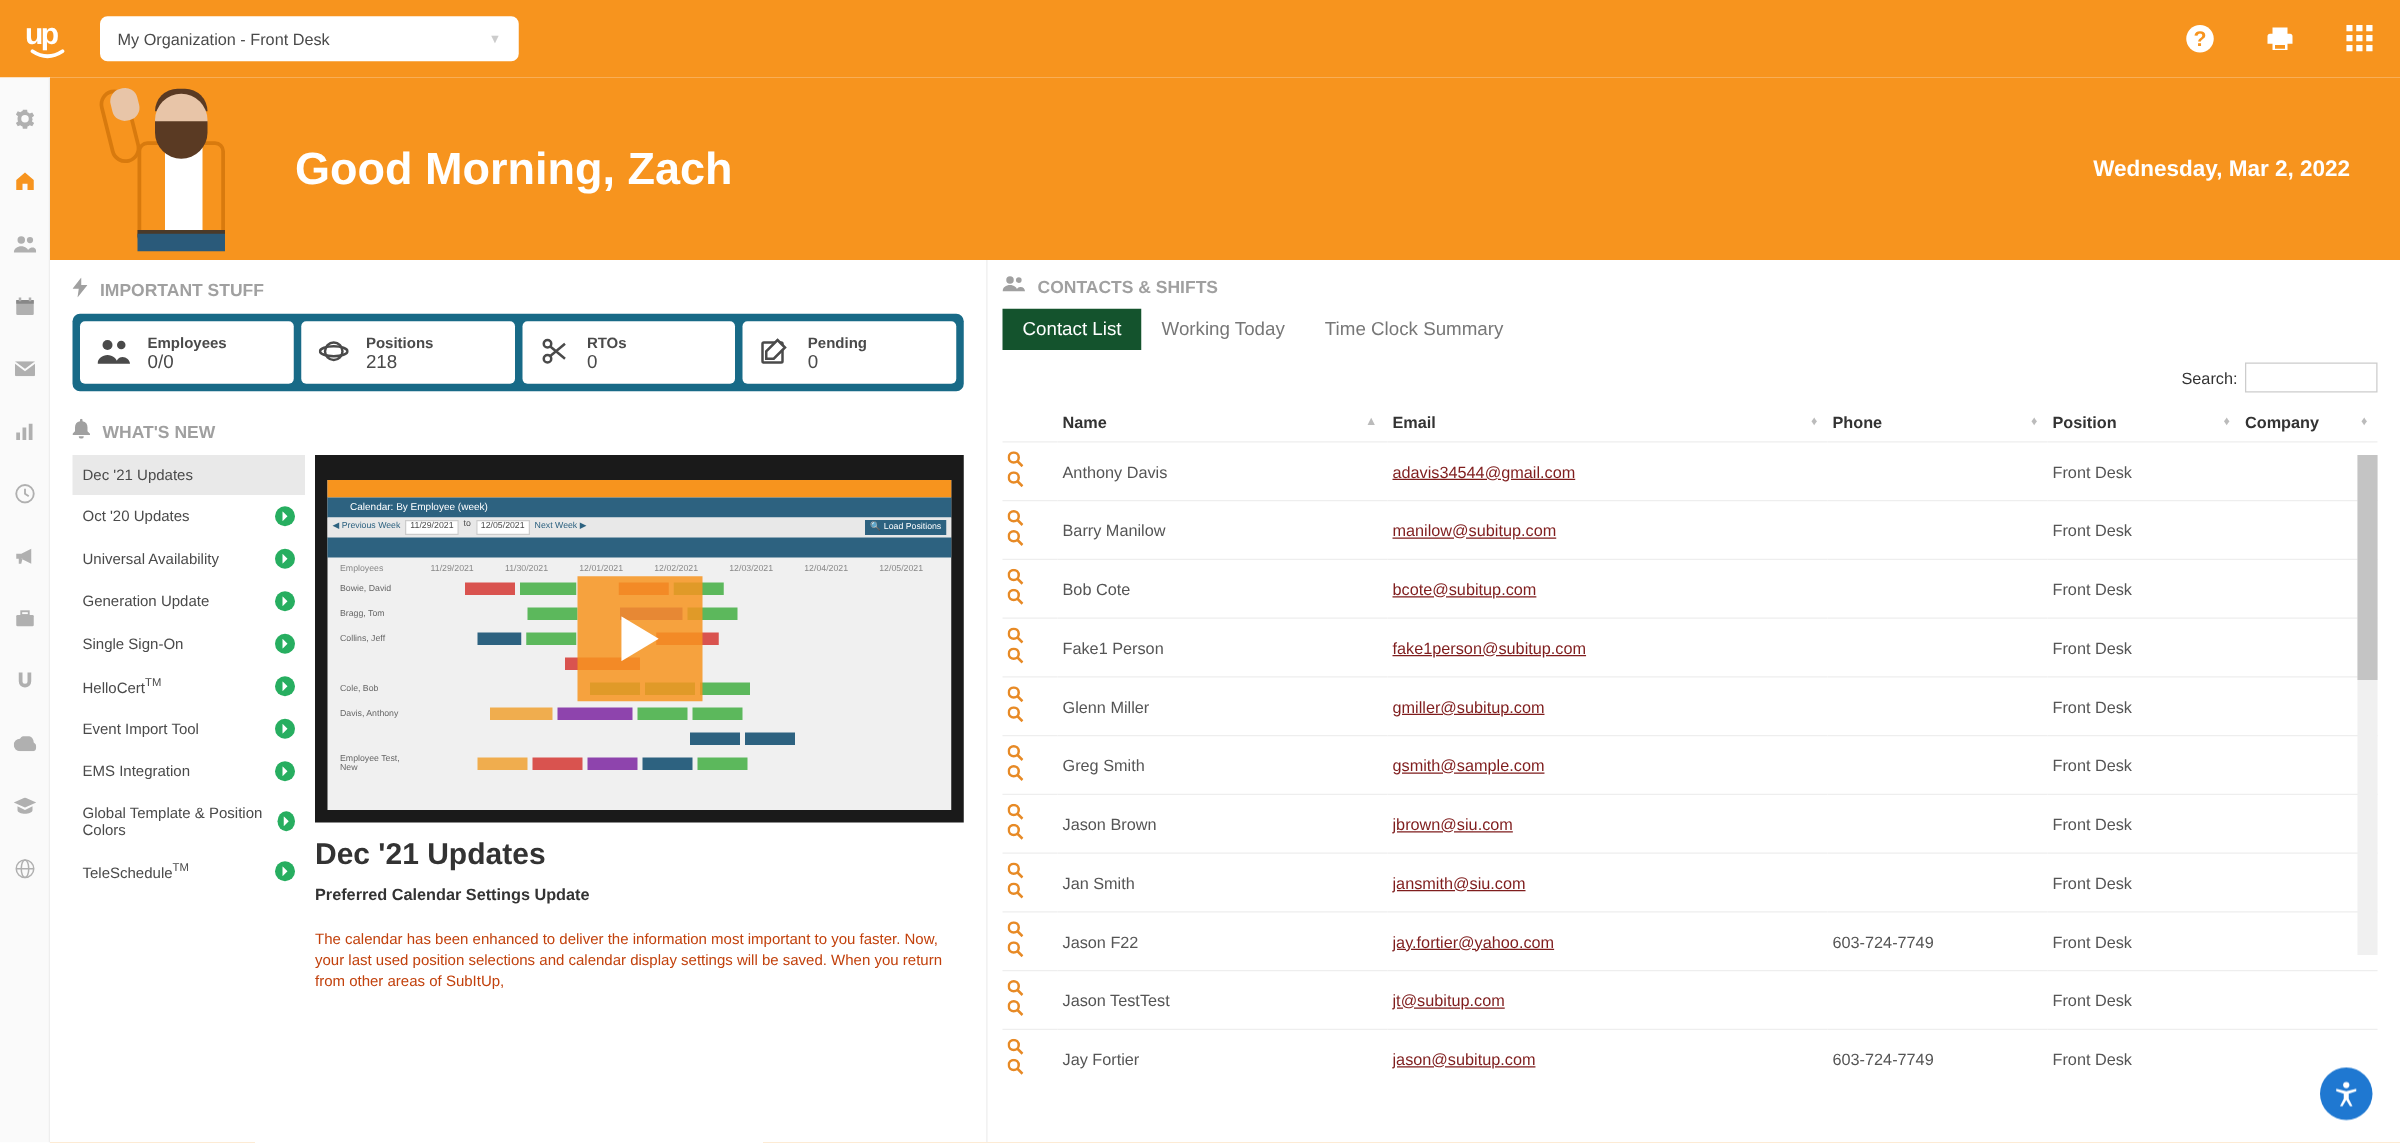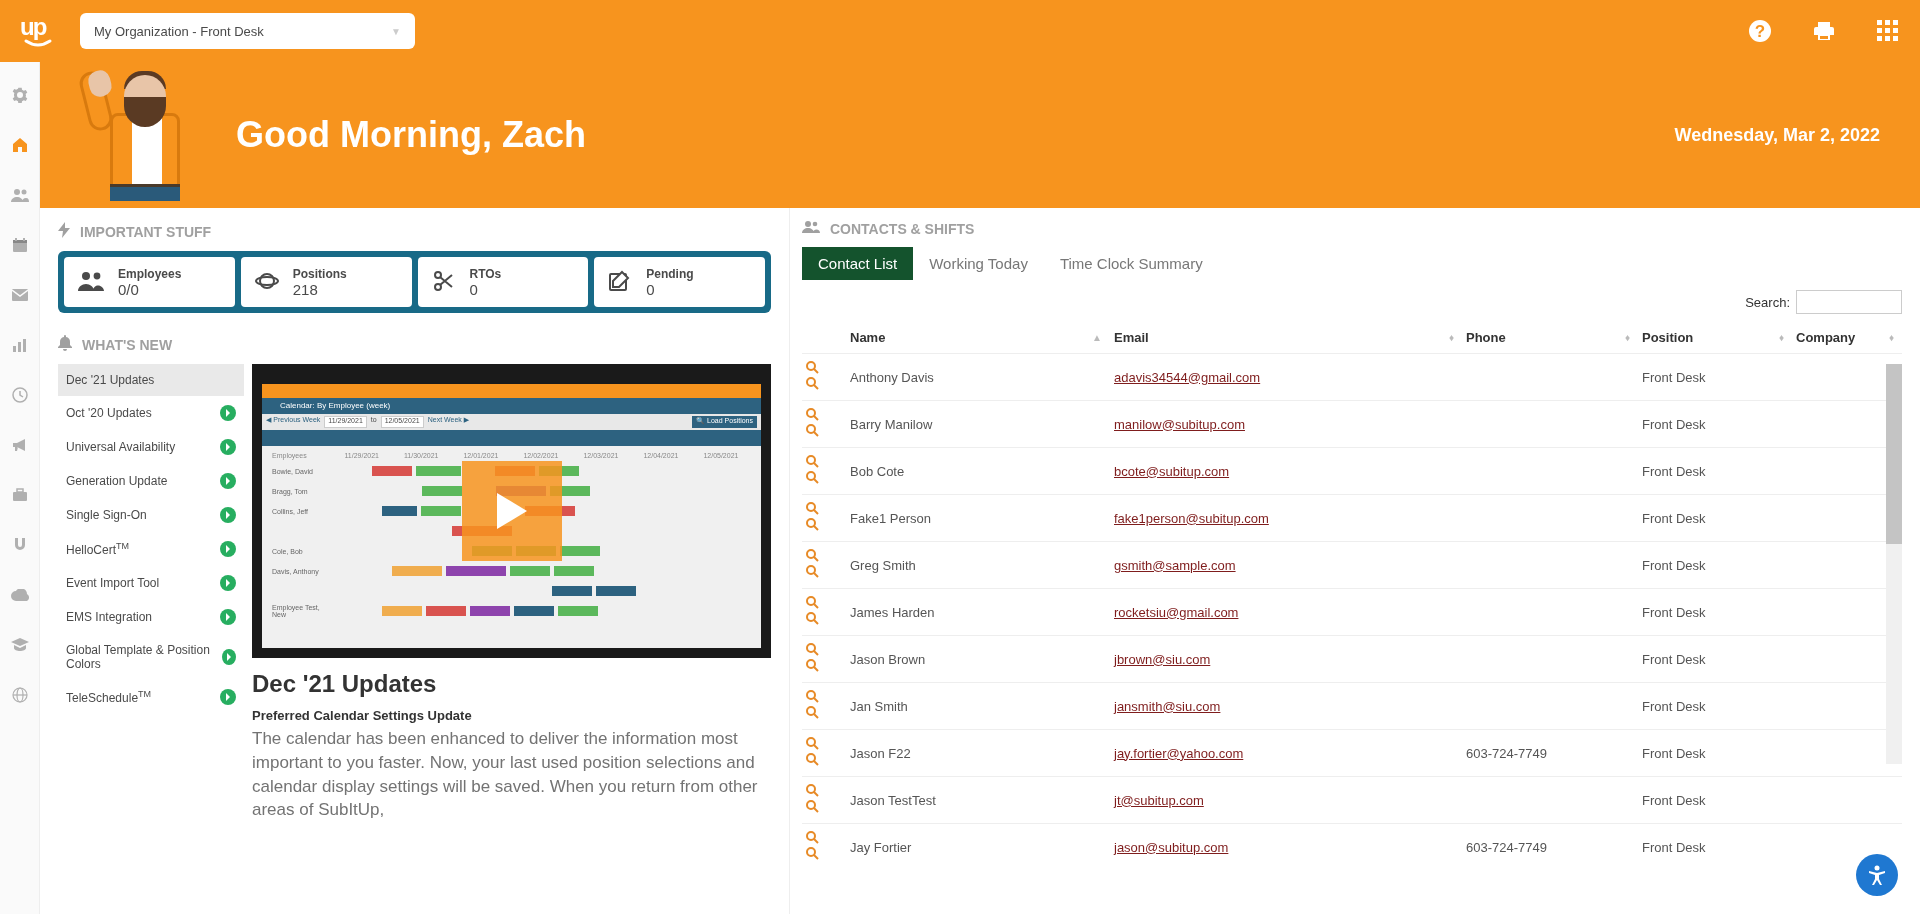--- a/index.html
+++ b/index.html
@@ -50,21 +50,21 @@
 .video-thumb { width:100%; height:294px; background:#1a1a1a; position:relative; display:flex; flex-direction:column; }
 .video-inner { margin:20px 10px 10px 10px; flex:1; background:#f0f0f0; position:relative; }
 .video-header1 { height:14px; background:#f7941e; }
 .video-header2 { height:16px; background:#2d6280; }
 .video-header3 { height:16px; background:#e8e8e8; }
 .video-header4 { height:16px; background:#2d6280; }
 .play-btn { position:absolute; top:50%; left:50%; transform:translate(-50%,-50%); width:100px; height:100px; background:rgba(247,148,30,0.85); display:flex; align-items:center; justify-content:center; }
 .play-btn svg { fill:#fff; }
 .article-title { font-size:24px; font-weight:700; color:#333; margin-top:12px; }
 .article-sub { font-size:13px; font-weight:700; color:#333; margin-top:10px; }
-.article-body { font-size:17px; color:#737373; margin-top:4px; line-height:1.4; }
+.article-body { font-size:12px; color:#c2410c; margin-top:20px; line-height:1.4; }
 
 .tabs { display:flex; }
 .tab { padding:8px 16px; font-size:15px; color:#777; cursor:pointer; }
 .tab.active { background:#14532d; color:#fff; }
 .search-wrap { display:flex; justify-content:flex-end; align-items:center; gap:6px; margin-top:10px; }
 .search-wrap label { font-size:13px; color:#333; }
 .search-wrap input { border:1px solid #ccc; height:24px; width:106px; padding:0 4px; }
 
 .table-wrap { margin-top:8px; position:relative; }
 .tbl { width:100%; border-collapse:collapse; font-size:13px; }
@@ -566,36 +566,36 @@
                   <td></td>
                 </tr>
                 <tr>
                   <td><span class="row-icon"><svg width="13" height="13" viewBox="0 0 13 13" fill="none" stroke="currentColor" stroke-width="2">
                         <circle cx="5" cy="5" r="4"></circle>
                         <path d="M8 8l4 4"></path>
                       </svg></span><span class="row-icon"><svg width="13" height="13" viewBox="0 0 13 13" fill="none" stroke="currentColor" stroke-width="2">
                         <circle cx="5" cy="5" r="4"></circle>
                         <path d="M8 8l4 4"></path>
                       </svg></span></td>
+                  <td>Glenn Miller</td>
+                  <td><a href="#">gmiller@subitup.com</a></td>
+                  <td></td>
+                  <td>Front Desk</td>
+                  <td></td>
+                </tr>
+                <tr>
+                  <td><span class="row-icon"><svg width="13" height="13" viewBox="0 0 13 13" fill="none" stroke="currentColor" stroke-width="2">
+                        <circle cx="5" cy="5" r="4"></circle>
+                        <path d="M8 8l4 4"></path>
+                      </svg></span><span class="row-icon"><svg width="13" height="13" viewBox="0 0 13 13" fill="none" stroke="currentColor" stroke-width="2">
+                        <circle cx="5" cy="5" r="4"></circle>
+                        <path d="M8 8l4 4"></path>
+                      </svg></span></td>
                   <td>Greg Smith</td>
                   <td><a href="#">gsmith@sample.com</a></td>
-                  <td></td>
-                  <td>Front Desk</td>
-                  <td></td>
-                </tr>
-                <tr>
-                  <td><span class="row-icon"><svg width="13" height="13" viewBox="0 0 13 13" fill="none" stroke="currentColor" stroke-width="2">
-                        <circle cx="5" cy="5" r="4"></circle>
-                        <path d="M8 8l4 4"></path>
-                      </svg></span><span class="row-icon"><svg width="13" height="13" viewBox="0 0 13 13" fill="none" stroke="currentColor" stroke-width="2">
-                        <circle cx="5" cy="5" r="4"></circle>
-                        <path d="M8 8l4 4"></path>
-                      </svg></span></td>
-                  <td>James Harden</td>
-                  <td><a href="#">rocketsiu@gmail.com</a></td>
                   <td></td>
                   <td>Front Desk</td>
                   <td></td>
                 </tr>
                 <tr>
                   <td><span class="row-icon"><svg width="13" height="13" viewBox="0 0 13 13" fill="none" stroke="currentColor" stroke-width="2">
                         <circle cx="5" cy="5" r="4"></circle>
                         <path d="M8 8l4 4"></path>
                       </svg></span><span class="row-icon"><svg width="13" height="13" viewBox="0 0 13 13" fill="none" stroke="currentColor" stroke-width="2">
                         <circle cx="5" cy="5" r="4"></circle>

